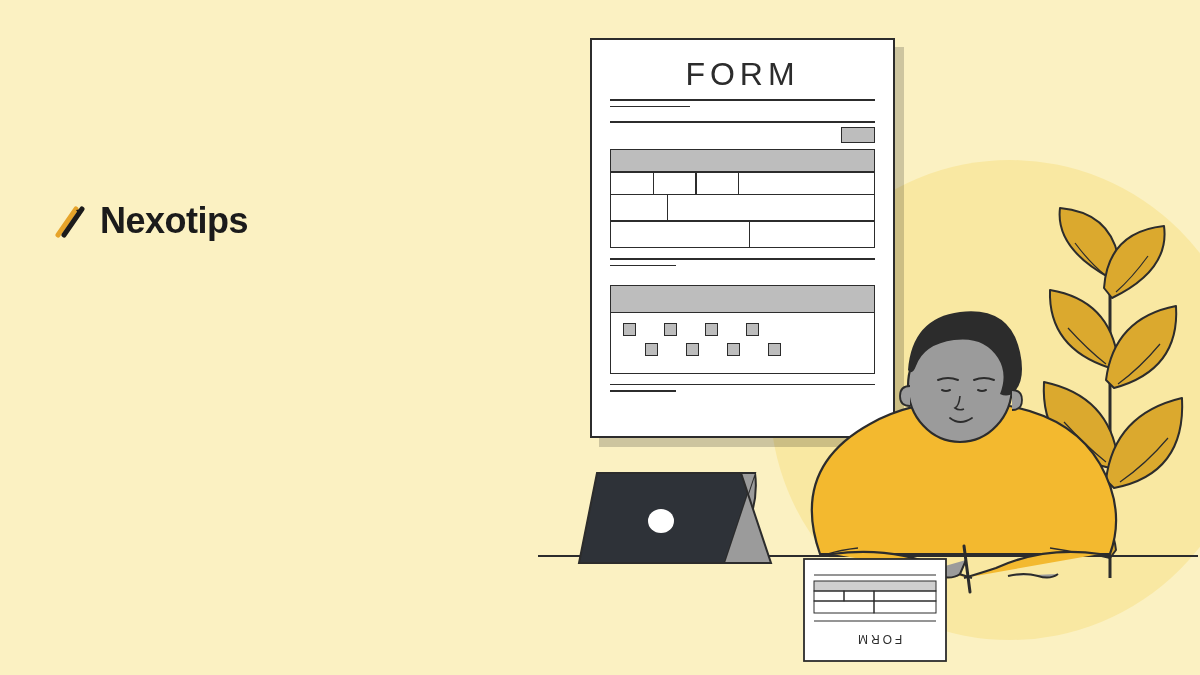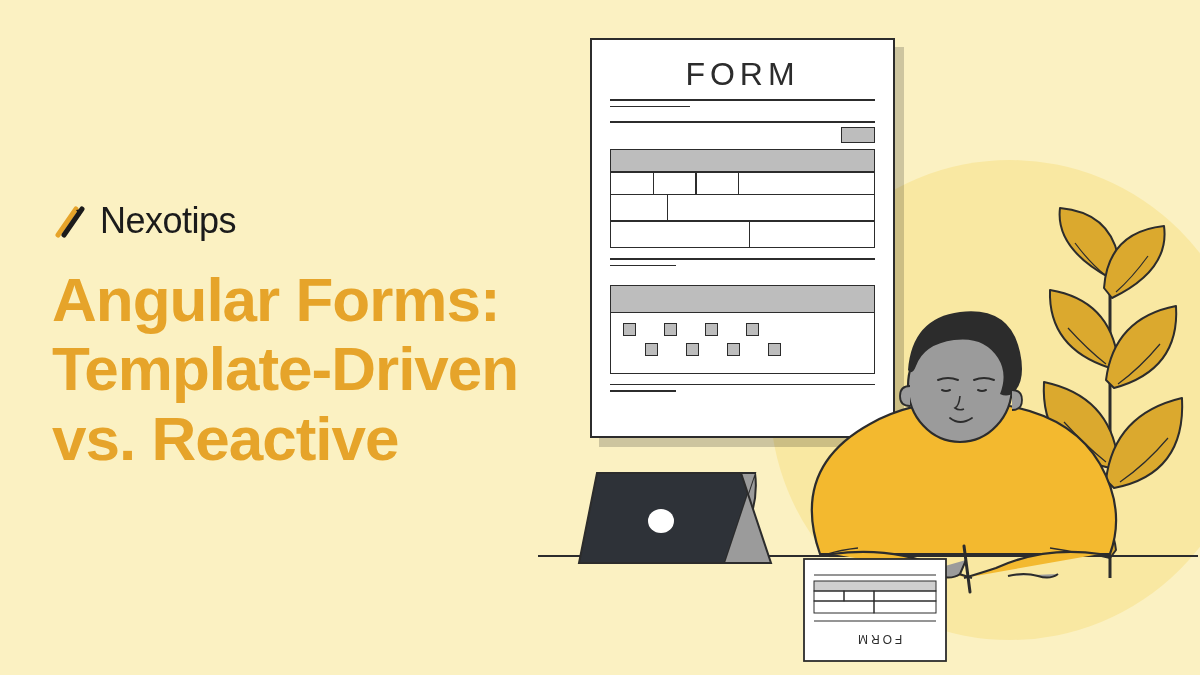--- a/index.html
+++ b/index.html
@@ -16,21 +16,21 @@
     position: absolute;
     left: 52px;
     top: 200px;
     display: flex;
     align-items: center;
     gap: 12px;
   }
   .brand-icon { width: 36px; height: 36px; }
   .brand-text {
     font-size: 36px;
-    font-weight: 400;
+    font-weight: 700;
     color: #1b1b1b;
     letter-spacing: -0.5px;
   }
   .headline {
     position: absolute;
     left: 52px;
     top: 265px;
     font-size: 62px;
     font-weight: 800;
     line-height: 1.12;
@@ -204,25 +204,20 @@
     <span class="brand-icon">
       <svg viewBox="0 0 36 36" width="36" height="36">
         <path d="M6 32 L24 6" stroke="#e6a42a" stroke-width="5" stroke-linecap="round" fill="none"></path>
         <path d="M12 32 L30 6" stroke="#1b1b1b" stroke-width="5" stroke-linecap="round" fill="none"></path>
         <path d="M24 7 L30 6 L28 13 Z" fill="#1b1b1b"></path>
       </svg>
     </span>
     <span class="brand-text">Nexotips</span>
   </div>
 
-  <h1 class="headline">
-    <span>Angular Forms:</span><br>
-    <span>Template-Driven</span><br>
-    <span>vs. Reactive</span>
-  </h1>
 
   <div class="desk-line"></div>
 
   <div class="person">
     <svg viewBox="0 0 410 350" width="410" height="350">
       <path d="M60 254 q-30 -86 50 -130 q46 -26 108 -22 q90 6 122 62 q26 46 10 90 L60 254 Z" fill="#f3b92f" stroke="#2c2c2c" stroke-width="2.2"></path>
       <path d="M68 254 q12 -4 30 -6 M320 254 q-14 -4 -30 -6" stroke="#2c2c2c" stroke-width="1.5" fill="none"></path>
       <path d="M72 254 q60 -8 110 14 q10 4 30 10" fill="#f3b92f" stroke="#2c2c2c" stroke-width="2.2"></path>
       <path d="M340 254 q-56 -8 -104 14 q-12 4 -32 10" fill="#f3b92f" stroke="#2c2c2c" stroke-width="2.2"></path>
       <ellipse cx="200" cy="86" rx="52" ry="56" fill="#9b9b9b" stroke="#2c2c2c" stroke-width="2.2"></ellipse>

